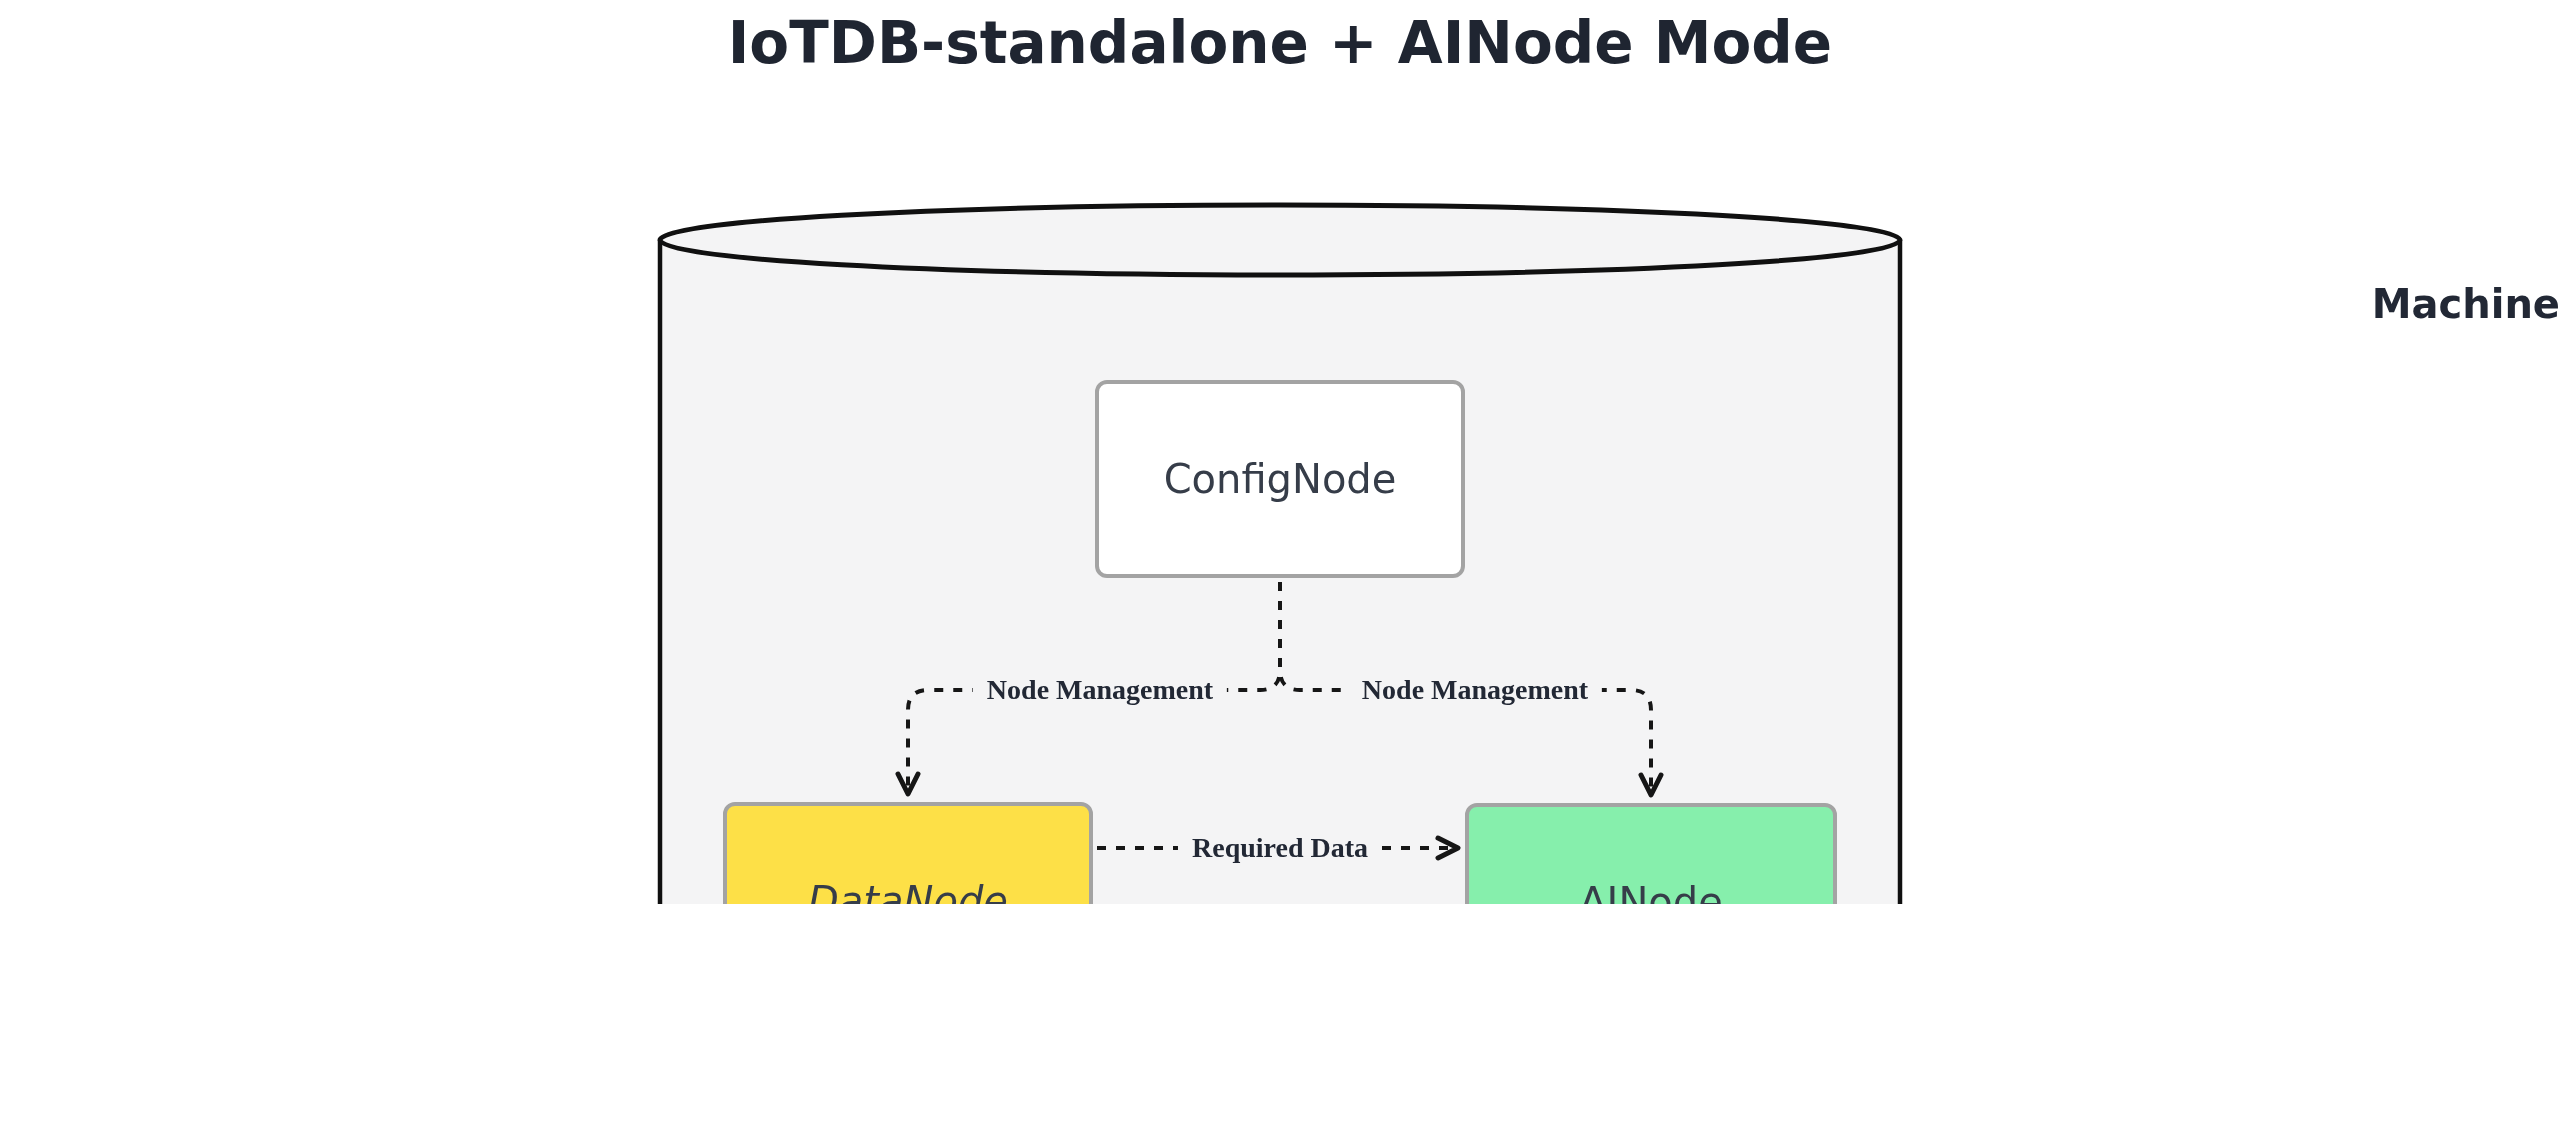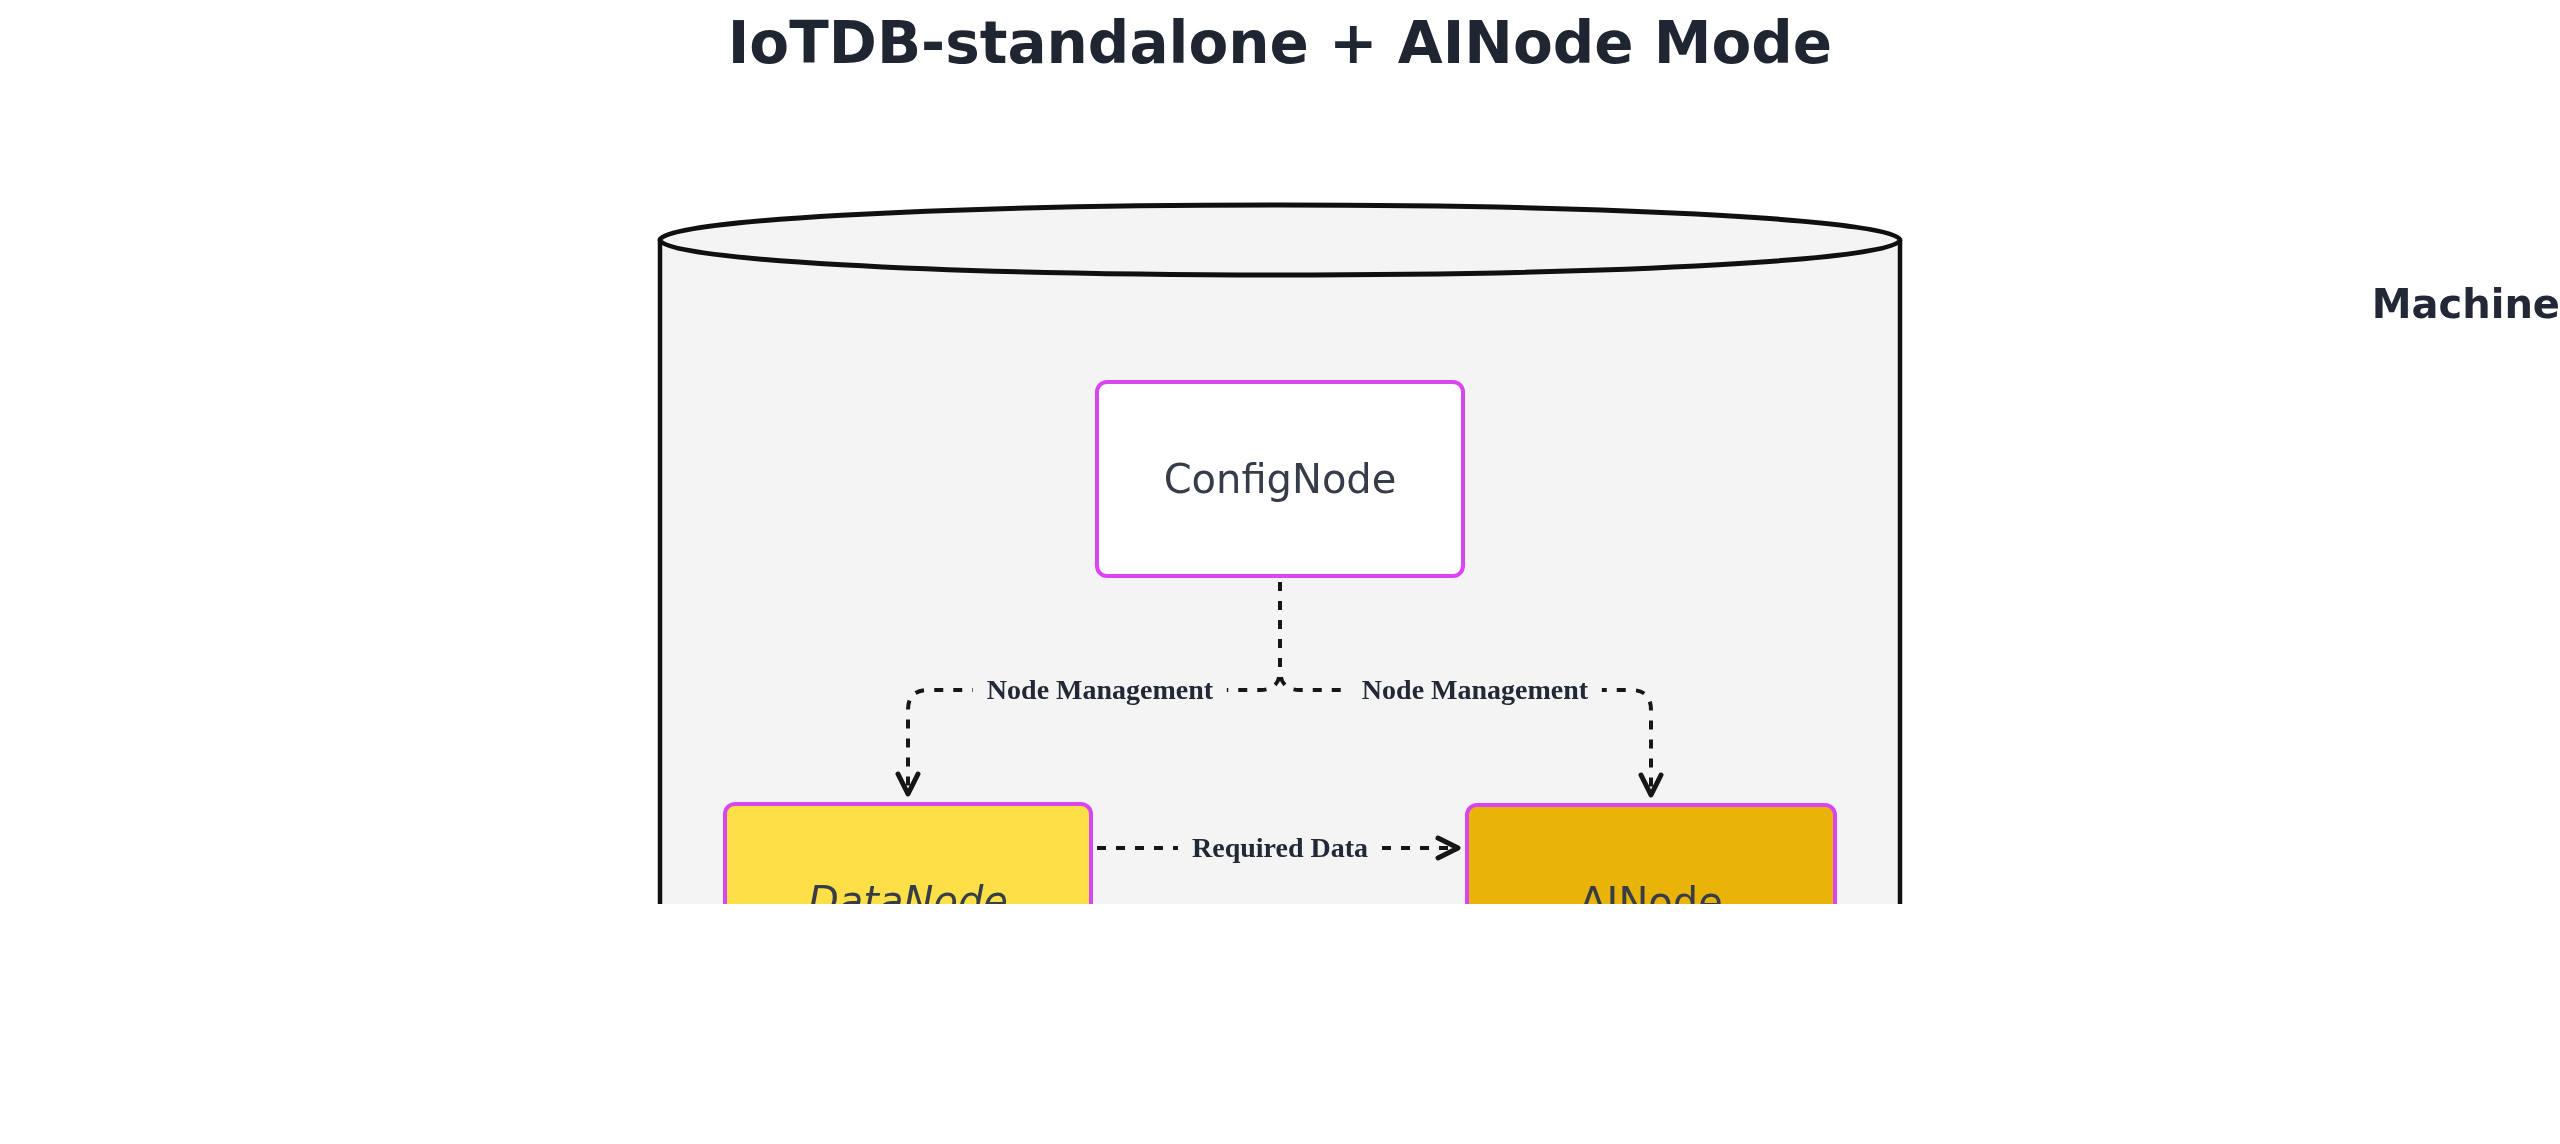--- a/index.html
+++ b/index.html
@@ -19,21 +19,21 @@
   }
   svg.overlay { position:absolute; left:0; top:0; }
   .machine-label {
     position:absolute; top:281px; left:0; width:100%;
     text-align:right;
     font-size:40px; font-weight:bold; color:#222835;
   }
   .node {
     position:absolute;
     box-sizing:border-box;
-    border:4px solid #d946ef;
+    border:4px solid #a3a3a3;
     border-radius:12px;
     display:flex; align-items:center; justify-content:center;
     font-size:40px; color:#363d49;
     background:#ffffff;
   }
   #node-confignode { left:1095px; top:380px; width:370px; height:198px; }
   #node-datanode   { left:723px;  top:802px; width:370px; height:197px; }
   #node-ainode     { left:1465px; top:803px; width:372px; height:197px; }
   .edge-label {
     position:absolute;
@@ -79,21 +79,21 @@
   <div class="machine-label">Machine</div>
 
   <div class="node" id="node-confignode" style="background-color: rgb(255, 255, 255);">
     <span>ConfigNode</span>
   </div>
 
   <div class="node" id="node-datanode" style="background-color: #fde047; font-style: italic;">
     <span>DataNode</span>
   </div>
 
-  <div class="node" id="node-ainode" style="background-color: #eab308;">
+  <div class="node" id="node-ainode" style="background-color: #86efac;">
     <span>AINode</span>
   </div>
 
   <div class="edge-label" id="edge-label-nm-left" style="background-color: rgb(244, 244, 245);">Node Management</div>
 
   <div class="edge-label" id="edge-label-nm-right" style="background-color: rgb(244, 244, 245);">Node Management</div>
 
   <div class="edge-label" id="edge-label-required" style="background-color: rgb(244, 244, 245);">Required Data</div>
 
 

